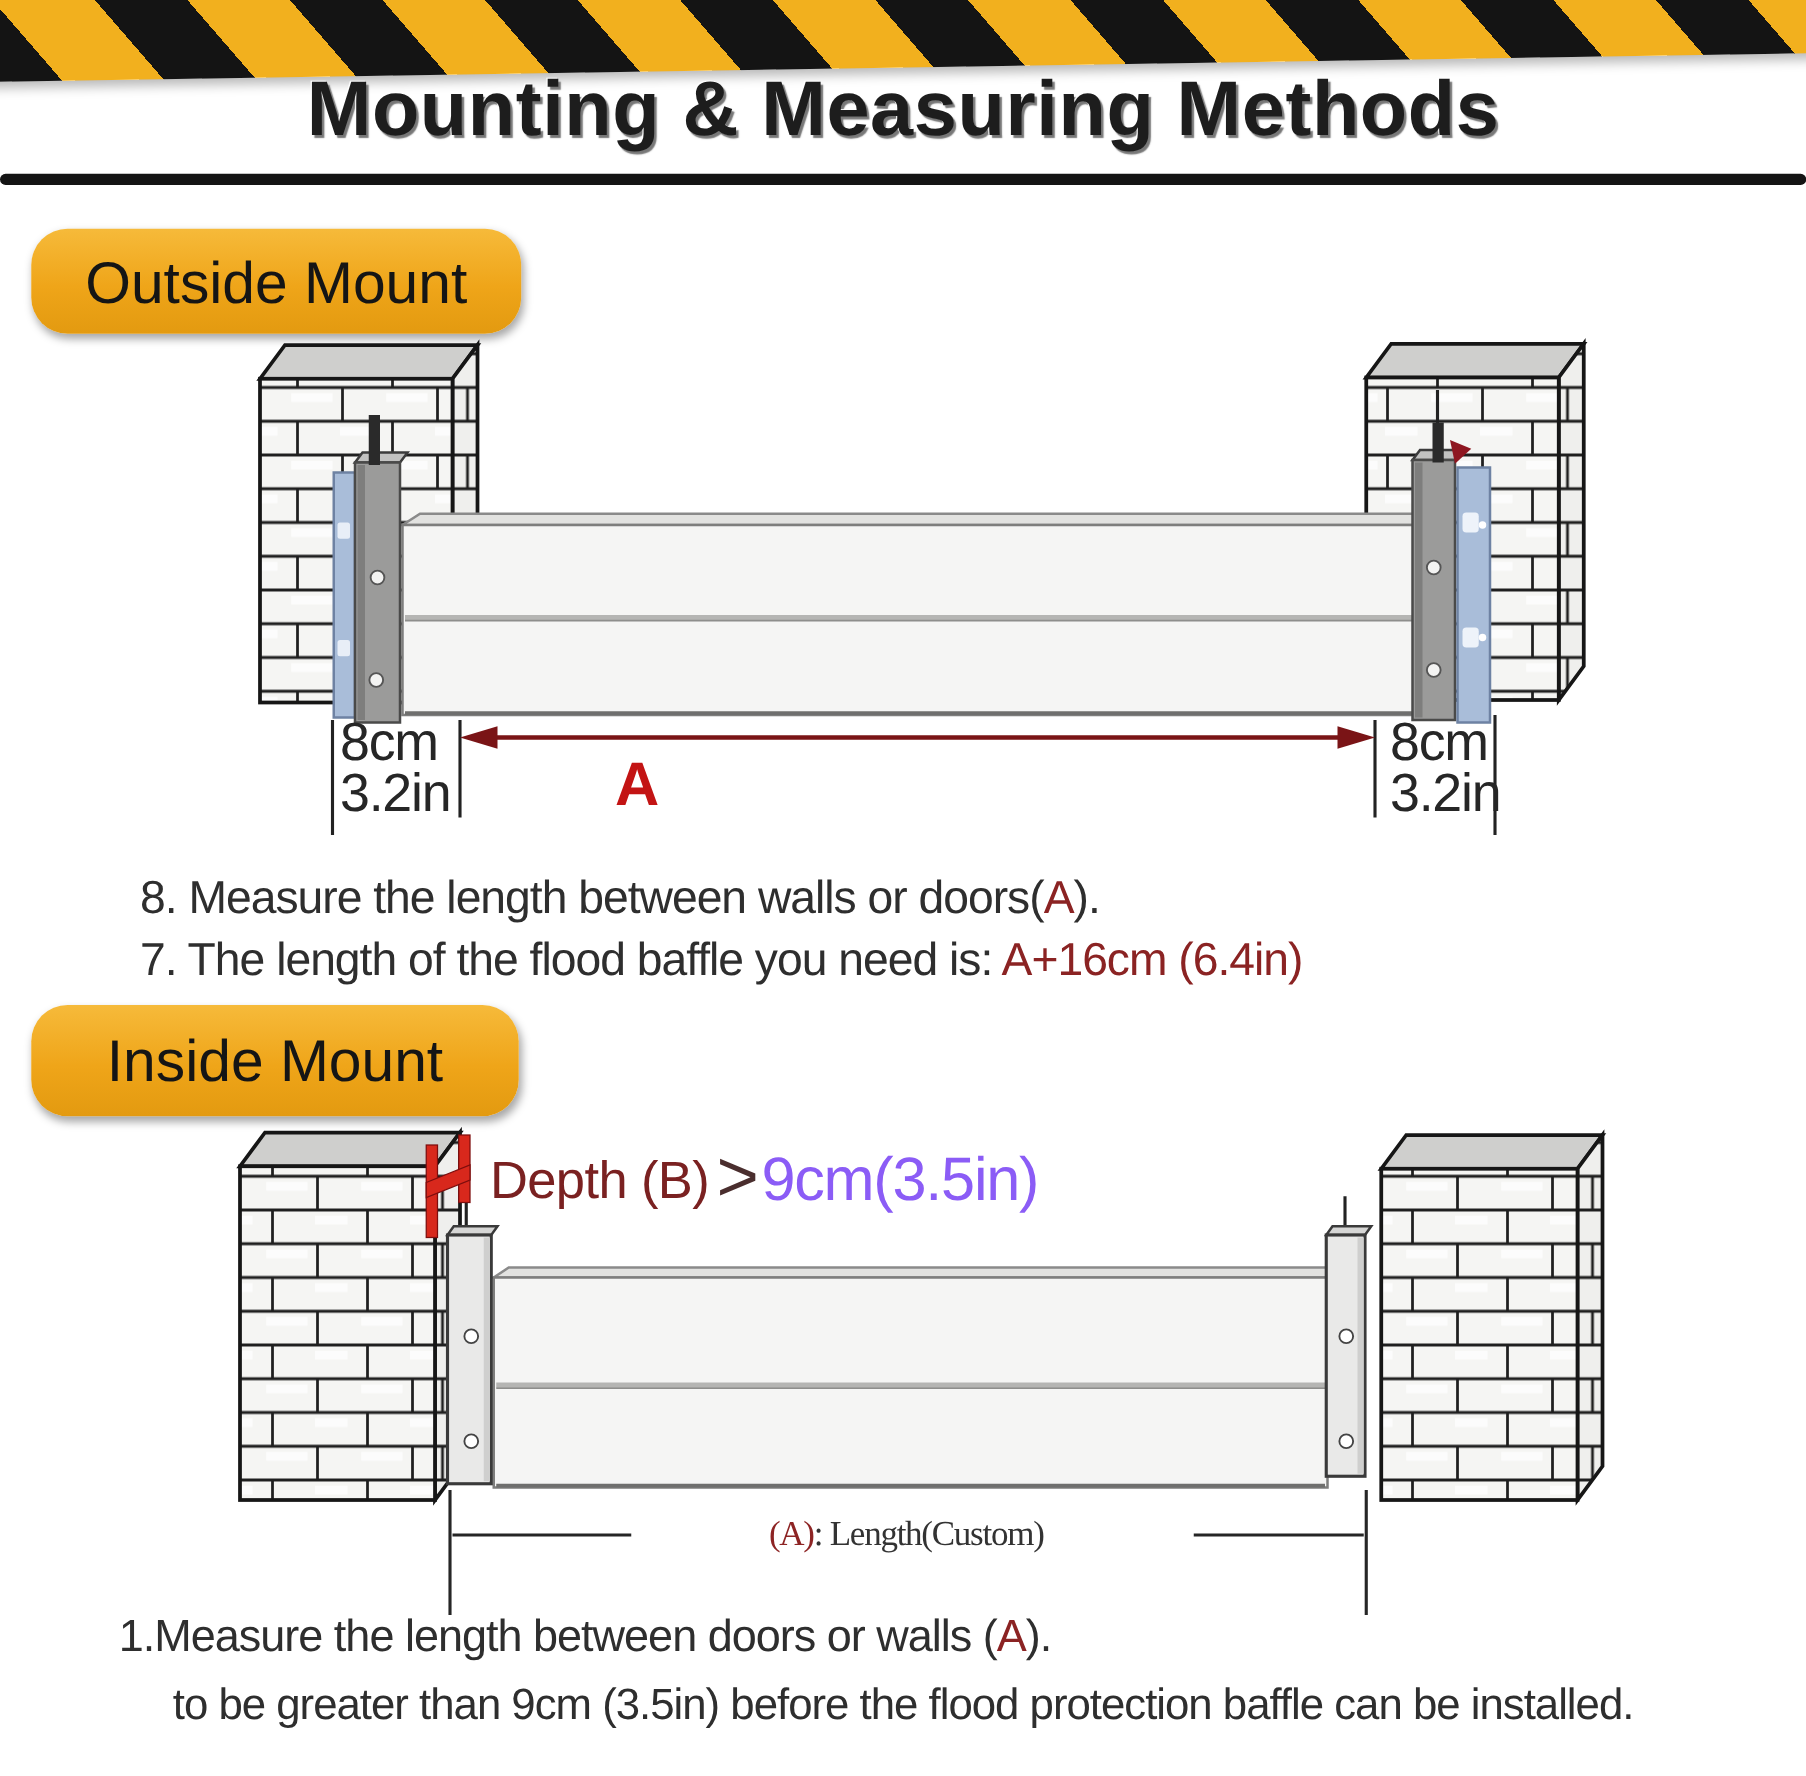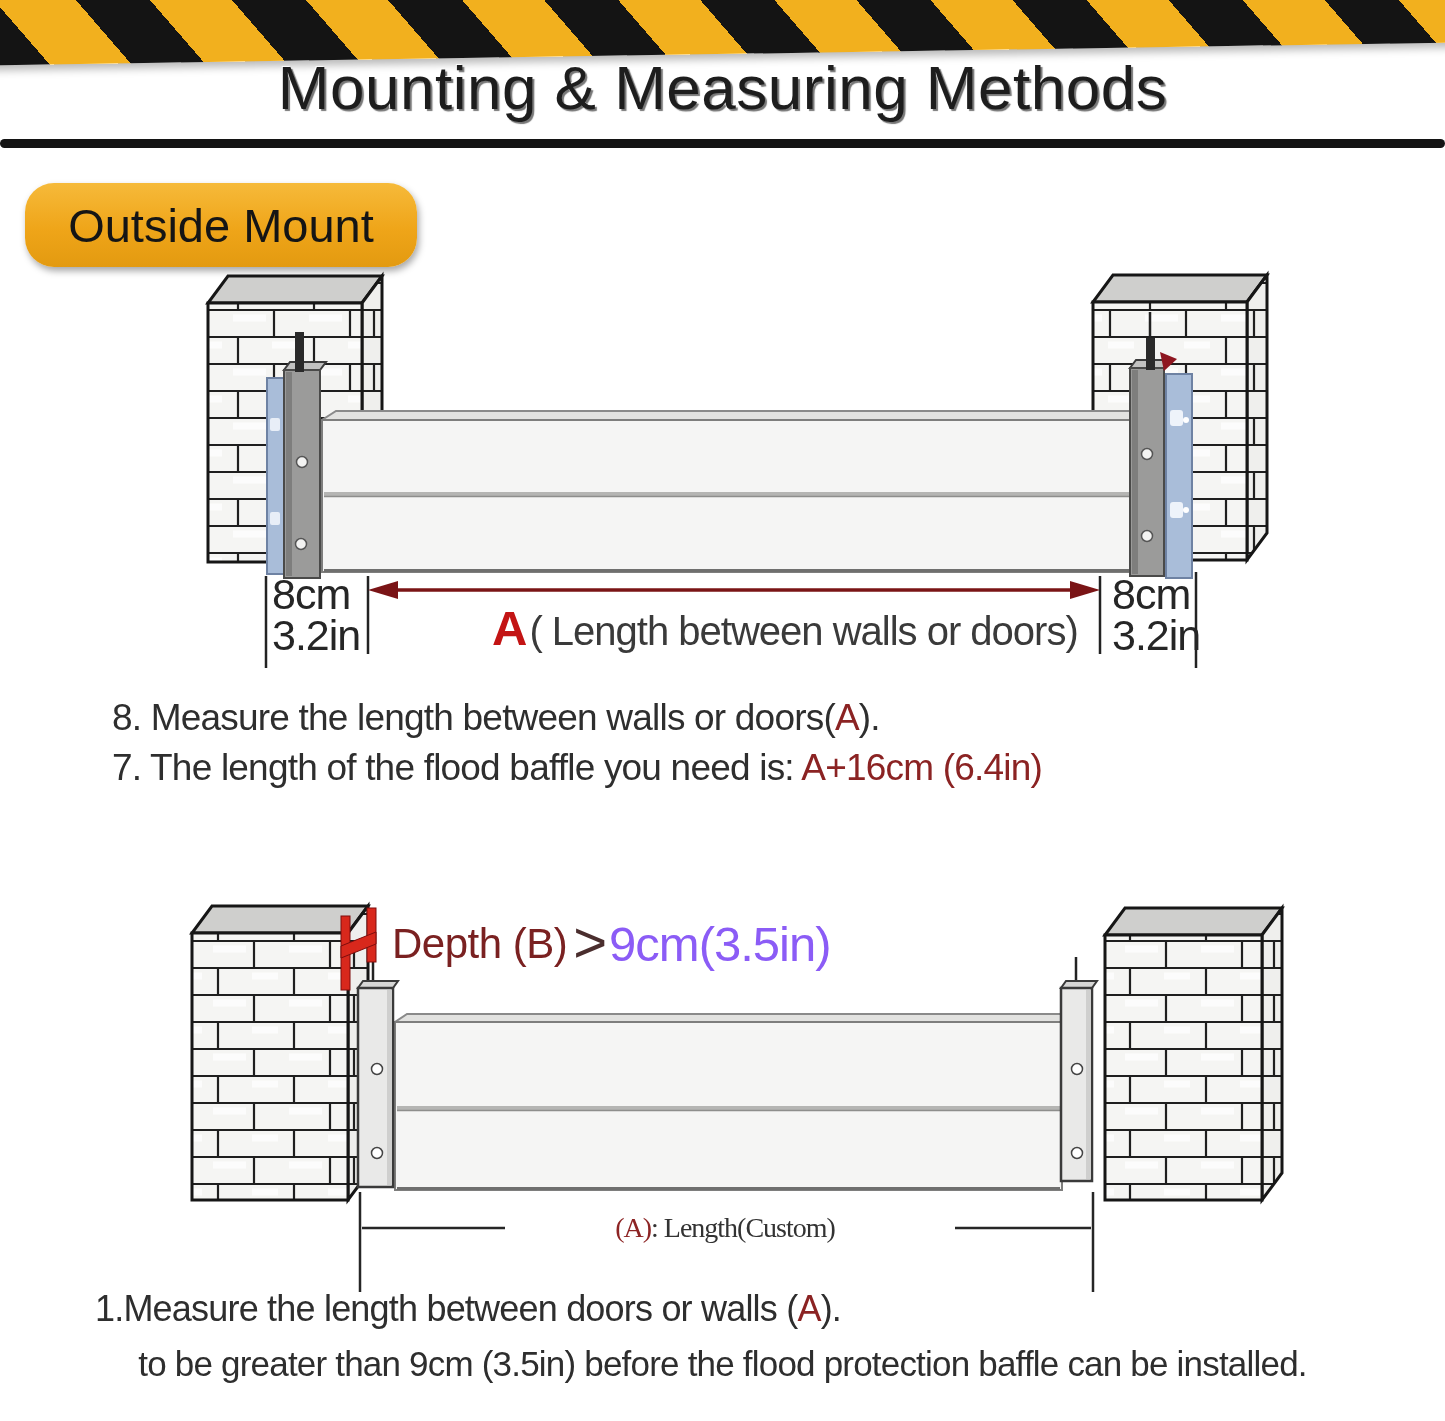--- a/index.html
+++ b/index.html
@@ -9,21 +9,21 @@
   }
   
   .tape{
     position:absolute;top:-14px;left:-24px;right:-24px;height:68px;
     background:repeating-linear-gradient(50deg,#141414 0 56px,#f2b01e 56px 118px);
     transform:rotate(-0.9deg);
     box-shadow:0 5px 9px rgba(0,0,0,0.28);
   }
   .title{
     position:absolute;left:0;right:0;top:52px;margin:0;text-align:center;
-    font-size:62px;font-weight:normal;letter-spacing:0.5px;color:#1d1d1d;
+    font-size:62px;font-weight:bold;letter-spacing:0.5px;color:#1d1d1d;
     text-shadow:-1px -1px 0 rgba(255,255,255,0.85), 2px 2px 1px #777777;
   }
   .rule{position:absolute;left:0;right:0;top:139px;height:9px;background:#141414;border-radius:5px;}
   
   .badge{
     position:absolute;display:flex;align-items:center;justify-content:center;
     background:linear-gradient(#f6ba3a,#efa519 55%,#e39a10);
     border-radius:29px;box-shadow:2px 4px 7px rgba(0,0,0,0.35);
     font-size:47px;color:#151515;
   }
@@ -147,30 +147,32 @@
   <div class="dimcol dim-left">
     <div>8cm</div>
     <div>3.2in</div>
   </div>
   <div class="dimcol dim-right">
     <div>8cm</div>
     <div>3.2in</div>
   </div>
   <div class="spanrow">
     <span class="span-letter">A</span>
-    <span class="span-text">( Length between walls or doors)</span>
   </div>
 
   <div class="step o-step1">
     <span>8. Measure the length between walls or doors(</span><span class="hl">A</span><span>).</span>
   </div>
   <div class="step o-step2">
     <span>7. The length of the flood baffle you need is: </span><span class="hl">A+16cm (6.4in)</span>
   </div>
 
+  <div class="badge badge-inside">
+    <span>Inside Mount</span>
+  </div>
 
   <svg class="svgwrap d2" width="1190" height="400" viewBox="0 0 1190 400">
     <defs>
       <pattern id="p2f" width="76" height="54" patternUnits="userSpaceOnUse" patternTransform="translate(2,-8)">
         <rect width="76" height="54" fill="#f5f5f3"></rect>
         <path d="M5 8 H38" stroke="#ffffff" stroke-width="7" opacity="0.75"></path>
         <path d="M44 35 H70" stroke="#ffffff" stroke-width="7" opacity="0.75"></path>
         <path d="M0 0H76 M0 27H76 M0 54H76" stroke="#1f1f1f" stroke-width="2.2" fill="none"></path>
         <path d="M46 0V27 M10 27V54" stroke="#1f1f1f" stroke-width="2.2"></path>
       </pattern>

